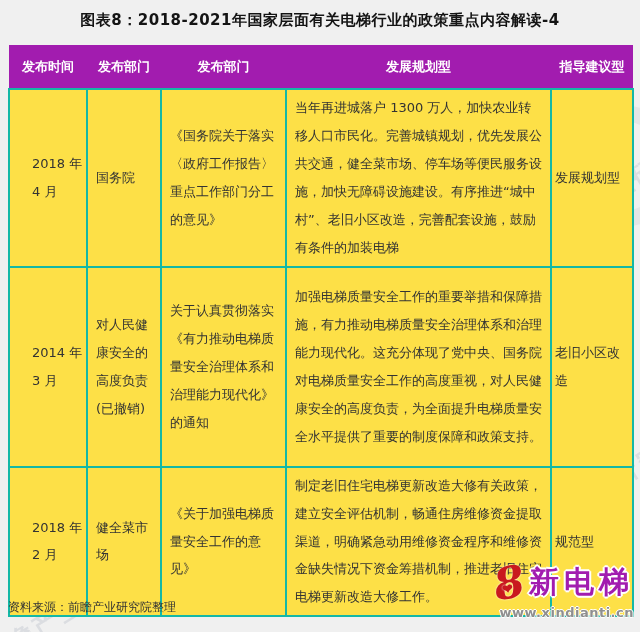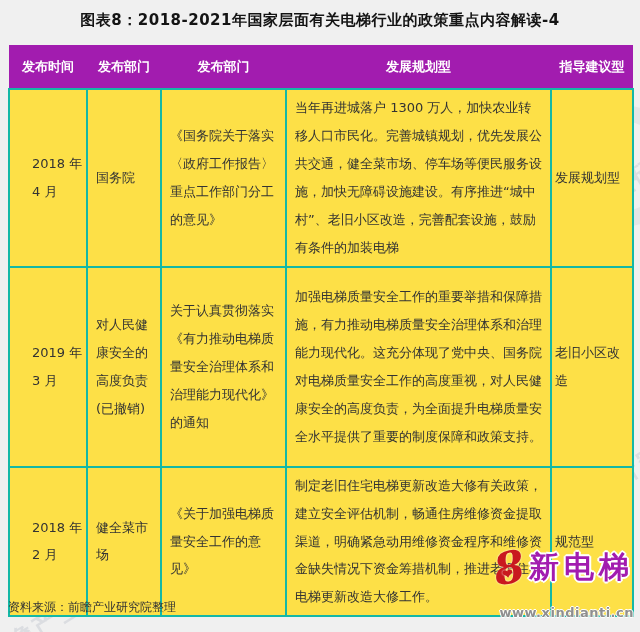--- a/index.html
+++ b/index.html
@@ -61,21 +61,21 @@
     position:absolute; left:7px; top:20px; font-size:13px; color:#c9191e;
     font-style:normal;
   }
   .logo-text {
     font-size:30px; font-weight:bold; color:#a21caf; letter-spacing:5px;
     font-family:Liberation Mono, monospace;
     text-shadow:-2px 0 #ffffff, 2px 0 #ffffff, 0 -2px #ffffff, 0 2px #ffffff,
                 -1px -1px #ffffff, 1px 1px #ffffff, 1px -1px #ffffff, -1px 1px #ffffff;
   }
   .logo-url {
-    margin-top:17px; font-size:13px; font-weight:bold; color:#8f8f8f;
+    margin-top:2px; font-size:13px; font-weight:bold; color:#8f8f8f;
     letter-spacing:0.5px;
     text-shadow:-1px 0 #ffffff, 1px 0 #ffffff, 0 -1px #ffffff, 0 1px #ffffff;
   }
 </style>
 </head>
 <body>
 
 <div class="page">
 
   <div class="title">图表8：2018-2021年国家层面有关电梯行业的政策重点内容解读-4</div>
@@ -107,21 +107,21 @@
     </thead>
     <tbody>
       <tr style="height:165px;">
         <td class="c-time">2018 年 4 月</td>
         <td>国务院</td>
         <td>《国务院关于落实〈政府工作报告〉重点工作部门分工的意见》</td>
         <td>当年再进城落户 1300 万人，加快农业转移人口市民化。完善城镇规划，优先发展公共交通，健全菜市场、停车场等便民服务设施，加快无障碍设施建设。有序推进“城中村”、老旧小区改造，完善配套设施，鼓励有条件的加装电梯</td>
         <td class="c-nature">发展规划型</td>
       </tr>
       <tr style="height:200px;">
-        <td class="c-time">2019 年 3 月</td>
+        <td class="c-time">2014 年 3 月</td>
         <td>对人民健康安全的高度负责(已撤销)</td>
         <td>关于认真贯彻落实《有力推动电梯质量安全治理体系和治理能力现代化》的通知</td>
         <td>加强电梯质量安全工作的重要举措和保障措施，有力推动电梯质量安全治理体系和治理能力现代化。这充分体现了党中央、国务院对电梯质量安全工作的高度重视，对人民健康安全的高度负责，为全面提升电梯质量安全水平提供了重要的制度保障和政策支持。</td>
         <td class="c-nature">老旧小区改造</td>
       </tr>
       <tr style="height:138px;">
         <td class="c-time">2018 年 2 月</td>
         <td>健全菜市场</td>
         <td>《关于加强电梯质量安全工作的意见》</td>
         <td>制定老旧住宅电梯更新改造大修有关政策，建立安全评估机制，畅通住房维修资金提取渠道，明确紧急动用维修资金程序和维修资金缺失情况下资金筹措机制，推进老旧住宅电梯更新改造大修工作。</td>

